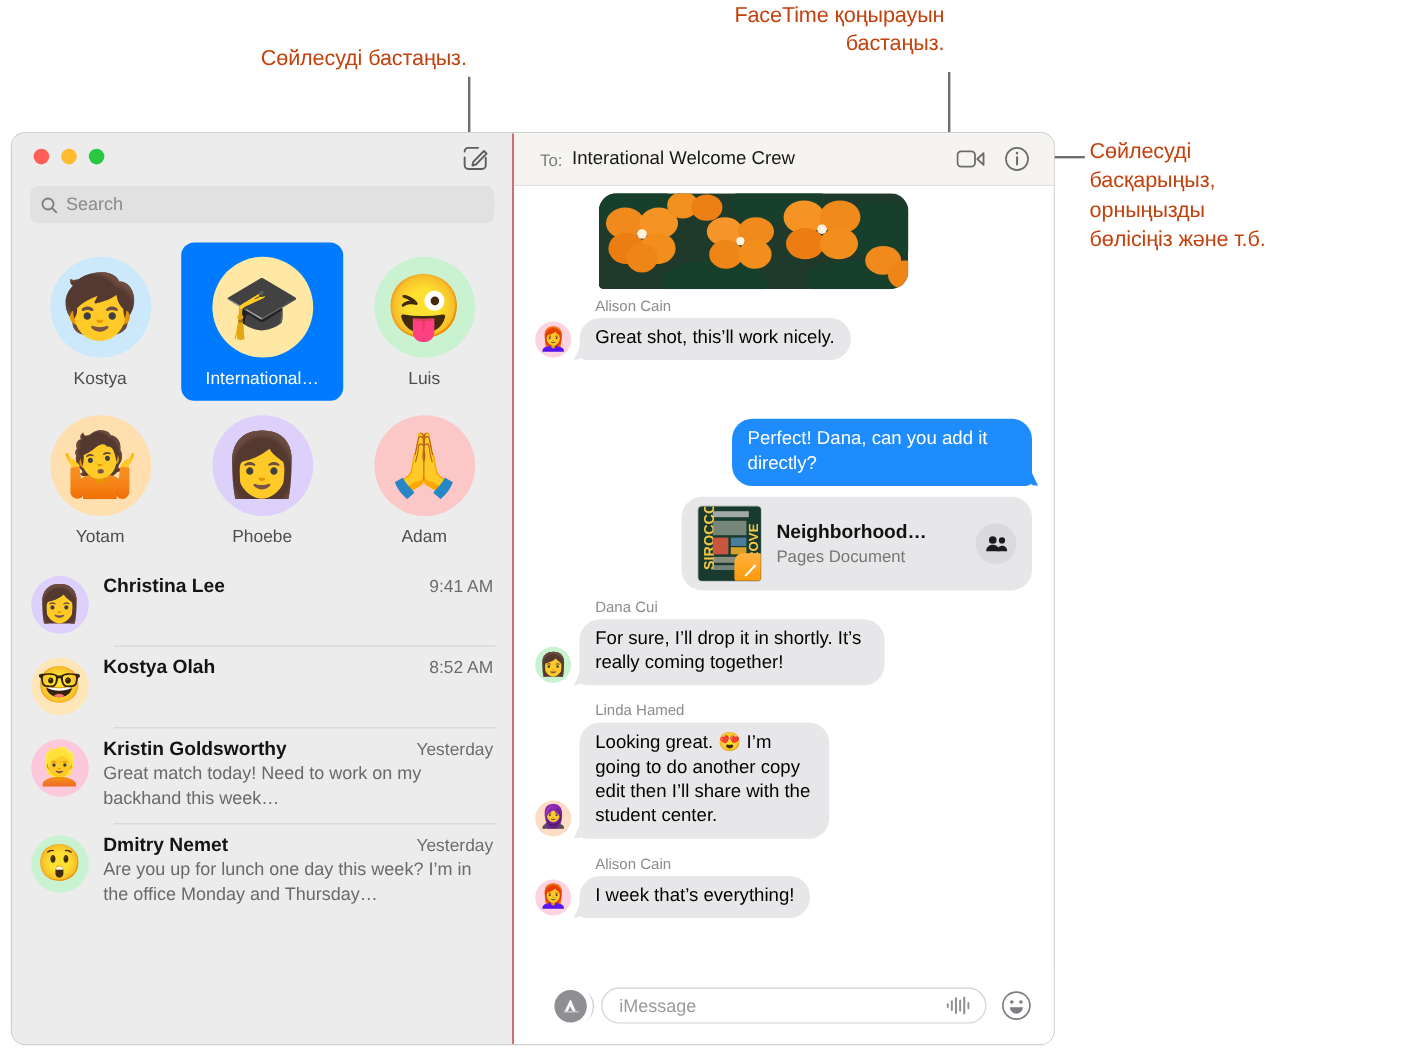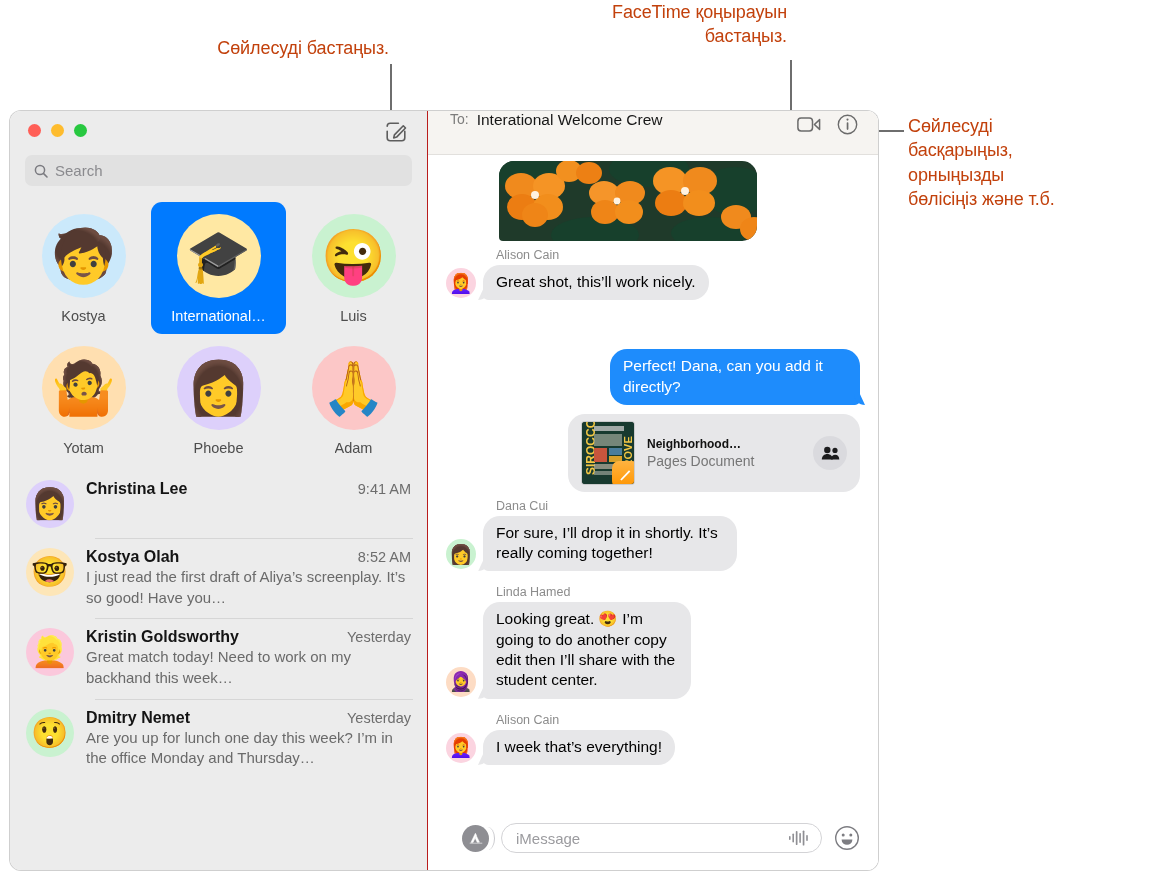--- a/index.html
+++ b/index.html
@@ -124,21 +124,21 @@
     display: -webkit-box; -webkit-line-clamp: 2; -webkit-box-orient: vertical;
     overflow: hidden;
   }
 
   
   #thread { flex: 1; display: flex; flex-direction: column; background: #fff; min-width: 0; }
   #thread-header {
     height: 44px; flex: none;
     background: #f6f4f1;
     border-bottom: 1px solid #e2e0dd;
-    display: flex; align-items: flex-start;
+    display: flex; align-items: center;
     padding: 0 16px 0 22px;
     gap: 8px;
   }
   #to-label { font-size: 14px; color: #7c7c7c; }
   #to-value { font-size: 15.5px; color: #171717; }
   #header-spacer { flex: 1; }
   .hdr-btn { width: 30px; height: 26px; display: flex; align-items: center; justify-content: center; cursor: pointer; }
 
   #messages { flex: 1; overflow: hidden; padding: 6px 18px 0 18px; position: relative; }
 
@@ -204,21 +204,21 @@
     position: relative; overflow: hidden; flex: none;
     box-shadow: 0 0 0 1px rgba(0,0,0,.12);
   }
   #doc-badge {
     position: absolute; right: -5px; bottom: -4px;
     width: 27px; height: 27px; border-radius: 7px;
     background: linear-gradient(180deg,#ffb340,#ff9500);
     display: flex; align-items: center; justify-content: center;
   }
   #doc-meta { flex: 1; min-width: 0; }
-  #doc-title { font-size: 12px; font-weight: bold; color: #111; white-space: nowrap; overflow: hidden; text-overflow: ellipsis; }
+  #doc-title { font-size: 16px; font-weight: bold; color: #111; white-space: nowrap; overflow: hidden; text-overflow: ellipsis; }
   #doc-sub { font-size: 14px; color: #767676; margin-top: 2px; }
   #doc-share {
     width: 34px; height: 34px; border-radius: 50%;
     background: #dadade;
     display: flex; align-items: center; justify-content: center;
     flex: none;
   }
 
   
   #composer {
@@ -334,21 +334,20 @@
             </div>
           </div>
         </div>
         <div class="conv">
           <div class="conv-av" style="background:#fde6b8">🤓</div>
           <div class="conv-body">
             <div class="conv-top">
               <span class="conv-name">Kostya Olah</span>
               <span class="conv-time">8:52 AM</span>
             </div>
-            <div class="conv-preview">I just read the first draft of Aliya’s screenplay. It’s so good! Have you…</div>
           </div>
         </div>
         <div class="conv">
           <div class="conv-av" style="background:#fbc8dc">👱</div>
           <div class="conv-body">
             <div class="conv-top">
               <span class="conv-name">Kristin Goldsworthy</span>
               <span class="conv-time">Yesterday</span>
             </div>
             <div class="conv-preview">Great match today! Need to work on my backhand this week…</div>

